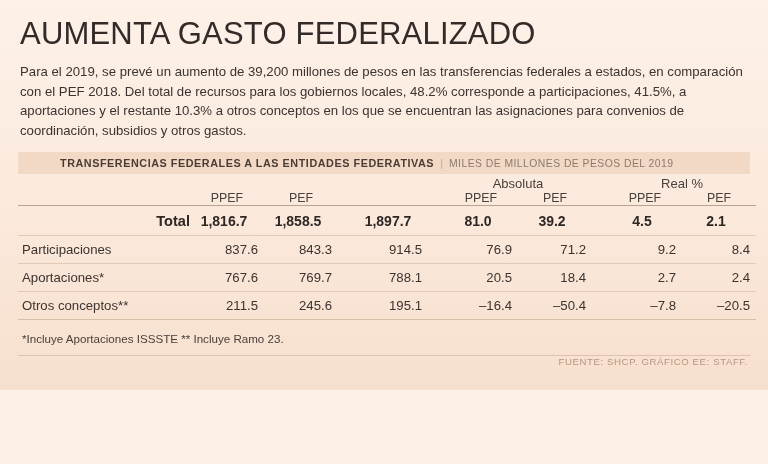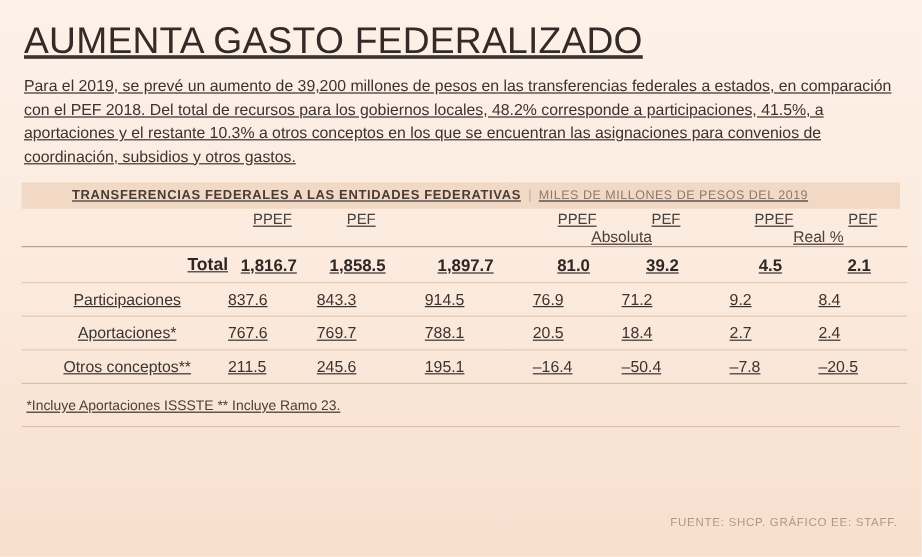--- a/index.html
+++ b/index.html
@@ -10,25 +10,24 @@
     width: 768px;
     height: 464px;
     background: #fdf0e6;
     font-family: "Liberation Sans", sans-serif;
     color: #3a3330;
     overflow: hidden;
   }
   .page {
     position: relative;
     width: 768px;
-    height: 464px;
+    height: 390px;
     box-sizing: border-box;
     padding: 14px 18px 0 18px;
     background: linear-gradient(180deg, #fdf1e8 0%, #fbe9dc 55%, #f7dfcd 100%);
-    text-decoration: underline;
   }
   .headline {
     font-size: 31px;
     line-height: 36px;
     letter-spacing: 0.2px;
     font-weight: 400;
     color: #332b28;
     margin: 2px 0 10px 2px;
     white-space: nowrap;
   }
@@ -119,24 +118,25 @@
     color: #2e2724;
   }
   tr.total td.lbl {
     text-align: right;
     padding-left: 4px;
     font-size: 14.6px;
   }
   tr.row td {
     font-size: 13.2px;
     padding: 6px 0 6px 0;
+    text-align: right;
     color: #3b3330;
   }
   tr.row td.lbl {
-    text-align: center;
+    text-align: left;
     padding-left: 4px;
   }
   tr.row.sep td {
     border-top: 1px solid #e3c9b6;
   }
   .pad-r { padding-right: 6px !important; }
   .note {
     font-size: 11.6px;
     color: #4a403b;
     margin: 12px 0 0 4px;
@@ -182,41 +182,41 @@
       <col class="c-num">
       <col class="c-gap">
       <col class="c-num">
       <col class="c-num">
     </colgroup>
 
     <tbody>
 
     <tr class="subhead">
       <td></td>
+      <td colspan="2"></td>
+      <td></td>
+      <td></td>
+      <td></td>
+      <td class="mid" colspan="2">Absoluta</td>
+      <td></td>
+      <td class="mid" colspan="2">Real %</td>
+    </tr>
+
+    <tr class="subhead">
+      <td></td>
       <td>PPEF</td>
       <td>PEF</td>
       <td></td>
       <td></td>
       <td></td>
       <td>PPEF</td>
       <td>PEF</td>
       <td></td>
       <td>PPEF</td>
       <td>PEF</td>
-    </tr>
-
-    <tr class="subhead">
-      <td></td>
-      <td colspan="2"></td>
-      <td></td>
-      <td></td>
-      <td></td>
-      <td class="mid" colspan="2">Absoluta</td>
-      <td></td>
-      <td class="mid" colspan="2">Real %</td>
     </tr>
 
     <tr class="rule-row">
       <td colspan="11">
             <div class="rule rule-strong"></div>
           </td>
     </tr>
 
     <tr class="total">
       <td class="lbl">Total</td>

